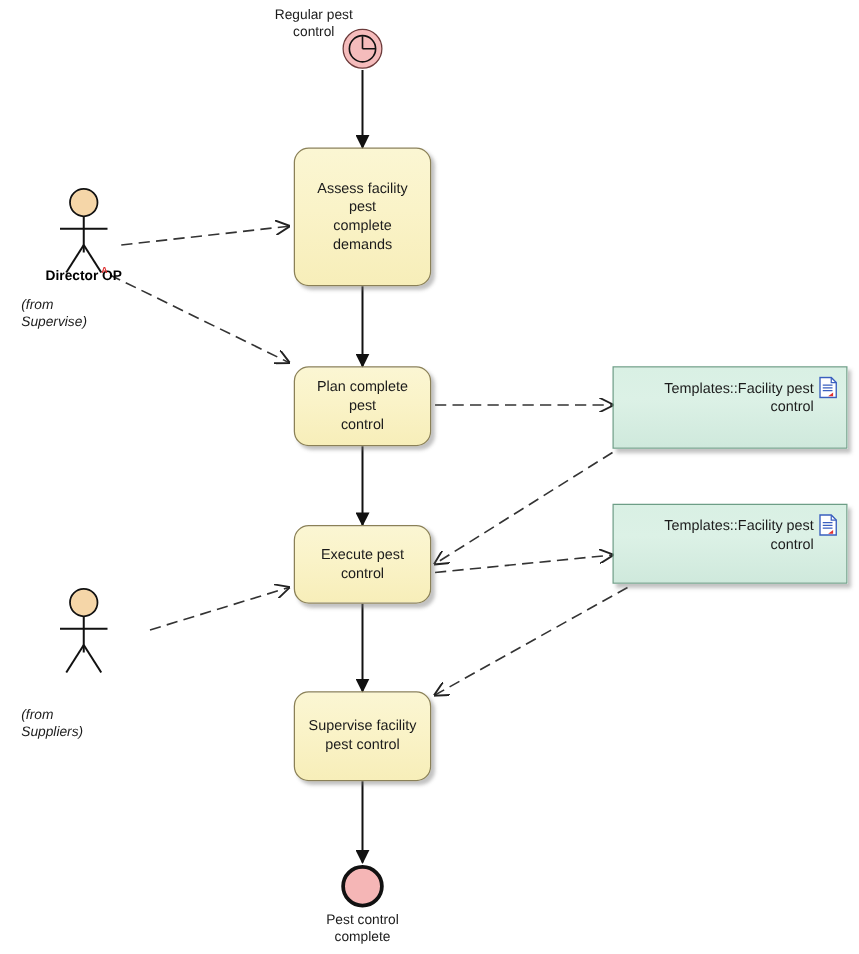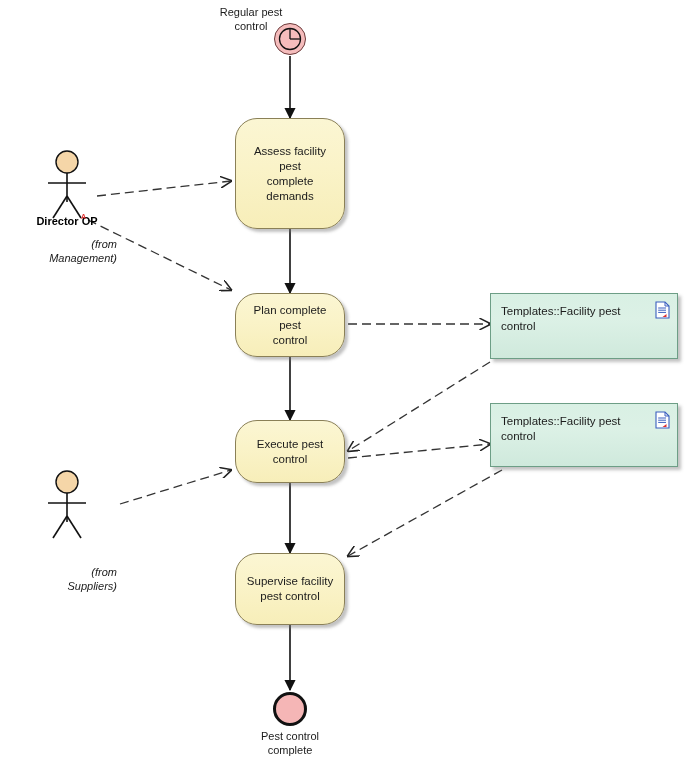--- a/index.html
+++ b/index.html
@@ -31,41 +31,41 @@
   }
   .node {
     position: absolute;
     box-sizing: border-box;
   }
 
   
   .activity {
     background: linear-gradient(180deg, #fbf6d3 0%, #faf3c8 45%, #f7eeb9 100%);
     border: 1px solid #8a8057;
-    border-radius: 22px;
+    border-radius: 12px;
     box-shadow: 3px 3px 3px rgba(120,120,120,0.45);
     display: flex;
     align-items: center;
     justify-content: center;
     text-align: center;
     color: #1b1b1b;
     font-size: 11.5px;
     line-height: 15px;
     padding: 4px 8px;
   }
 
   
   .artifact {
     background: linear-gradient(180deg, #d9f0e4 0%, #dcf1e6 40%, #cfe9dc 100%);
     border: 1px solid #6d9e86;
     box-shadow: 3px 3px 3px rgba(120,120,120,0.45);
     color: #1b1b1b;
     font-size: 11.5px;
     line-height: 15px;
-    text-align: left;
+    text-align: right;
     padding: 10px 26px 4px 10px;
     box-sizing: border-box;
   }
   .artifact-label {
     display: block;
     width: 100%;
   }
   .doc-icon {
     position: absolute;
     right: 7px;
@@ -107,21 +107,21 @@
     position: absolute;
     text-align: center;
     font-size: 11px;
     font-weight: bold;
     line-height: 13px;
     color: #000000;
     white-space: nowrap;
   }
   .actor-from {
     position: absolute;
-    text-align: right;
+    text-align: left;
     font-size: 11px;
     font-style: italic;
     line-height: 14px;
     color: #1b1b1b;
   }
   .actor-badge {
     position: absolute;
     font-size: 7px;
     font-weight: bold;
     color: #e03030;
@@ -239,21 +239,21 @@
       <line x1="37" y1="23" x2="37" y2="52" stroke="#111111" stroke-width="1.6"></line>
       <line x1="18" y1="33" x2="56" y2="33" stroke="#111111" stroke-width="1.6"></line>
       <line x1="37" y1="46" x2="23" y2="68" stroke="#111111" stroke-width="1.6"></line>
       <line x1="37" y1="46" x2="51" y2="68" stroke="#111111" stroke-width="1.6"></line>
     </svg>
   </div>
   <div class="actor-name" style="left:17px; top:215px; width:100px;">Director OP</div>
   <div class="actor-badge" style="left:81px; top:213px;">A</div>
   <div class="actor-from" style="left:17px; top:237px; width:100px;">
     <span>(from</span><br>
-    <span>Management)</span>
+    <span>Supervise)</span>
   </div>
 
   <div class="actor" style="left:30px; top:470px; width:75px; height:75px;">
     <svg width="75" height="75" viewBox="0 0 75 75">
       <circle cx="37" cy="12" r="11" fill="#f5d6a8" stroke="#111111" stroke-width="1.4"></circle>
       <line x1="37" y1="23" x2="37" y2="52" stroke="#111111" stroke-width="1.6"></line>
       <line x1="18" y1="33" x2="56" y2="33" stroke="#111111" stroke-width="1.6"></line>
       <line x1="37" y1="46" x2="23" y2="68" stroke="#111111" stroke-width="1.6"></line>
       <line x1="37" y1="46" x2="51" y2="68" stroke="#111111" stroke-width="1.6"></line>
     </svg>

